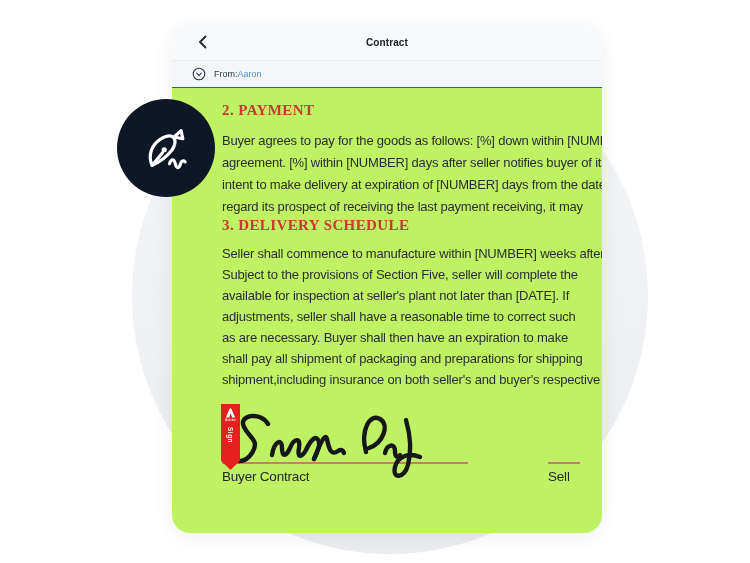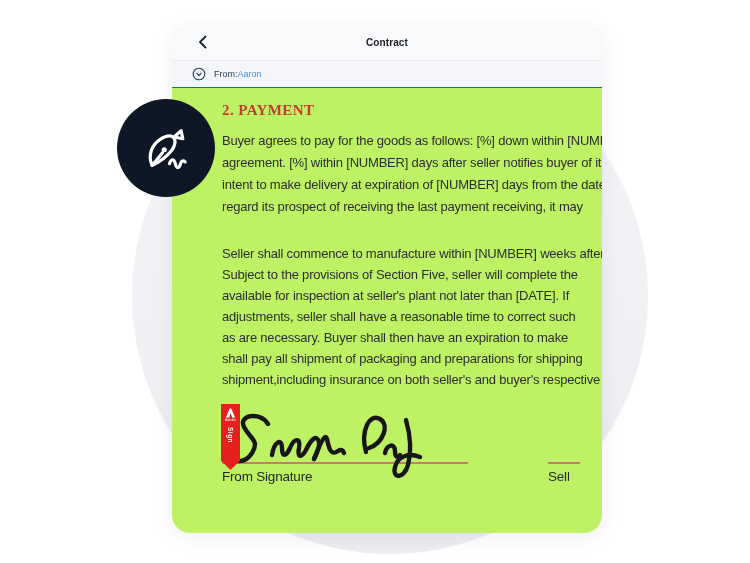--- a/index.html
+++ b/index.html
@@ -110,20 +110,21 @@
   <div class="doc">
 
     <h2 class="sec-heading h-payment">2. PAYMENT</h2>
     <div class="p2">
       <div class="bodyline" style="top:42px">Buyer agrees to pay for the goods as follows: [%] down within [NUMBER]</div>
       <div class="bodyline" style="top:64px">agreement. [%] within [NUMBER] days after seller notifies buyer of its</div>
       <div class="bodyline" style="top:86px">intent to make delivery at expiration of [NUMBER] days from the date</div>
       <div class="bodyline" style="top:108px">regard its prospect of receiving the last payment receiving, it may</div>
     </div>
 
+    <h2 class="sec-heading h-delivery">3. DELIVERY SCHEDULE</h2>
     <div class="p3">
       <div class="bodyline" style="top:155px">Seller shall commence to manufacture within [NUMBER] weeks after</div>
       <div class="bodyline" style="top:176px">Subject to the provisions of Section Five, seller will complete the</div>
       <div class="bodyline" style="top:197px">available for inspection at seller's plant not later than [DATE]. If</div>
       <div class="bodyline" style="top:218px">adjustments, seller shall have a reasonable time to correct such</div>
       <div class="bodyline" style="top:239px">as are necessary. Buyer shall then have an expiration to make</div>
       <div class="bodyline" style="top:260px">shall pay all shipment of packaging and preparations for shipping</div>
       <div class="bodyline" style="top:281px">shipment,including insurance on both seller's and buyer's respective</div>
     </div>
 
@@ -145,21 +146,21 @@
           <path d="M86,51 C90,41 97,23 99,31 C101,41 103,48 110,43 C113,41 115,42 116,45"></path>
 
           <path d="M138,44 C132,22 142,5 152,11 C162,17 155,35 141,40"></path>
 
           <path d="M157,45 C159,36 167,35 167,43 C167,49 169,50 172,47"></path>
 
           <path d="M178,12 C182,26 184,42 180,57 C176,71 164,71 167,59 C170,47 182,45 192,49"></path>
         </g>
       </svg>
       <div class="sig-line buyer-line"></div>
-      <div class="sig-label buyer-label">From Signature</div>
+      <div class="sig-label buyer-label">Buyer Contract</div>
     </div>
 
     <div>
       <div class="sig-line seller-line"></div>
       <div class="sig-label seller-label">Seller Signature</div>
     </div>
 
   </div>
 </div>
 

